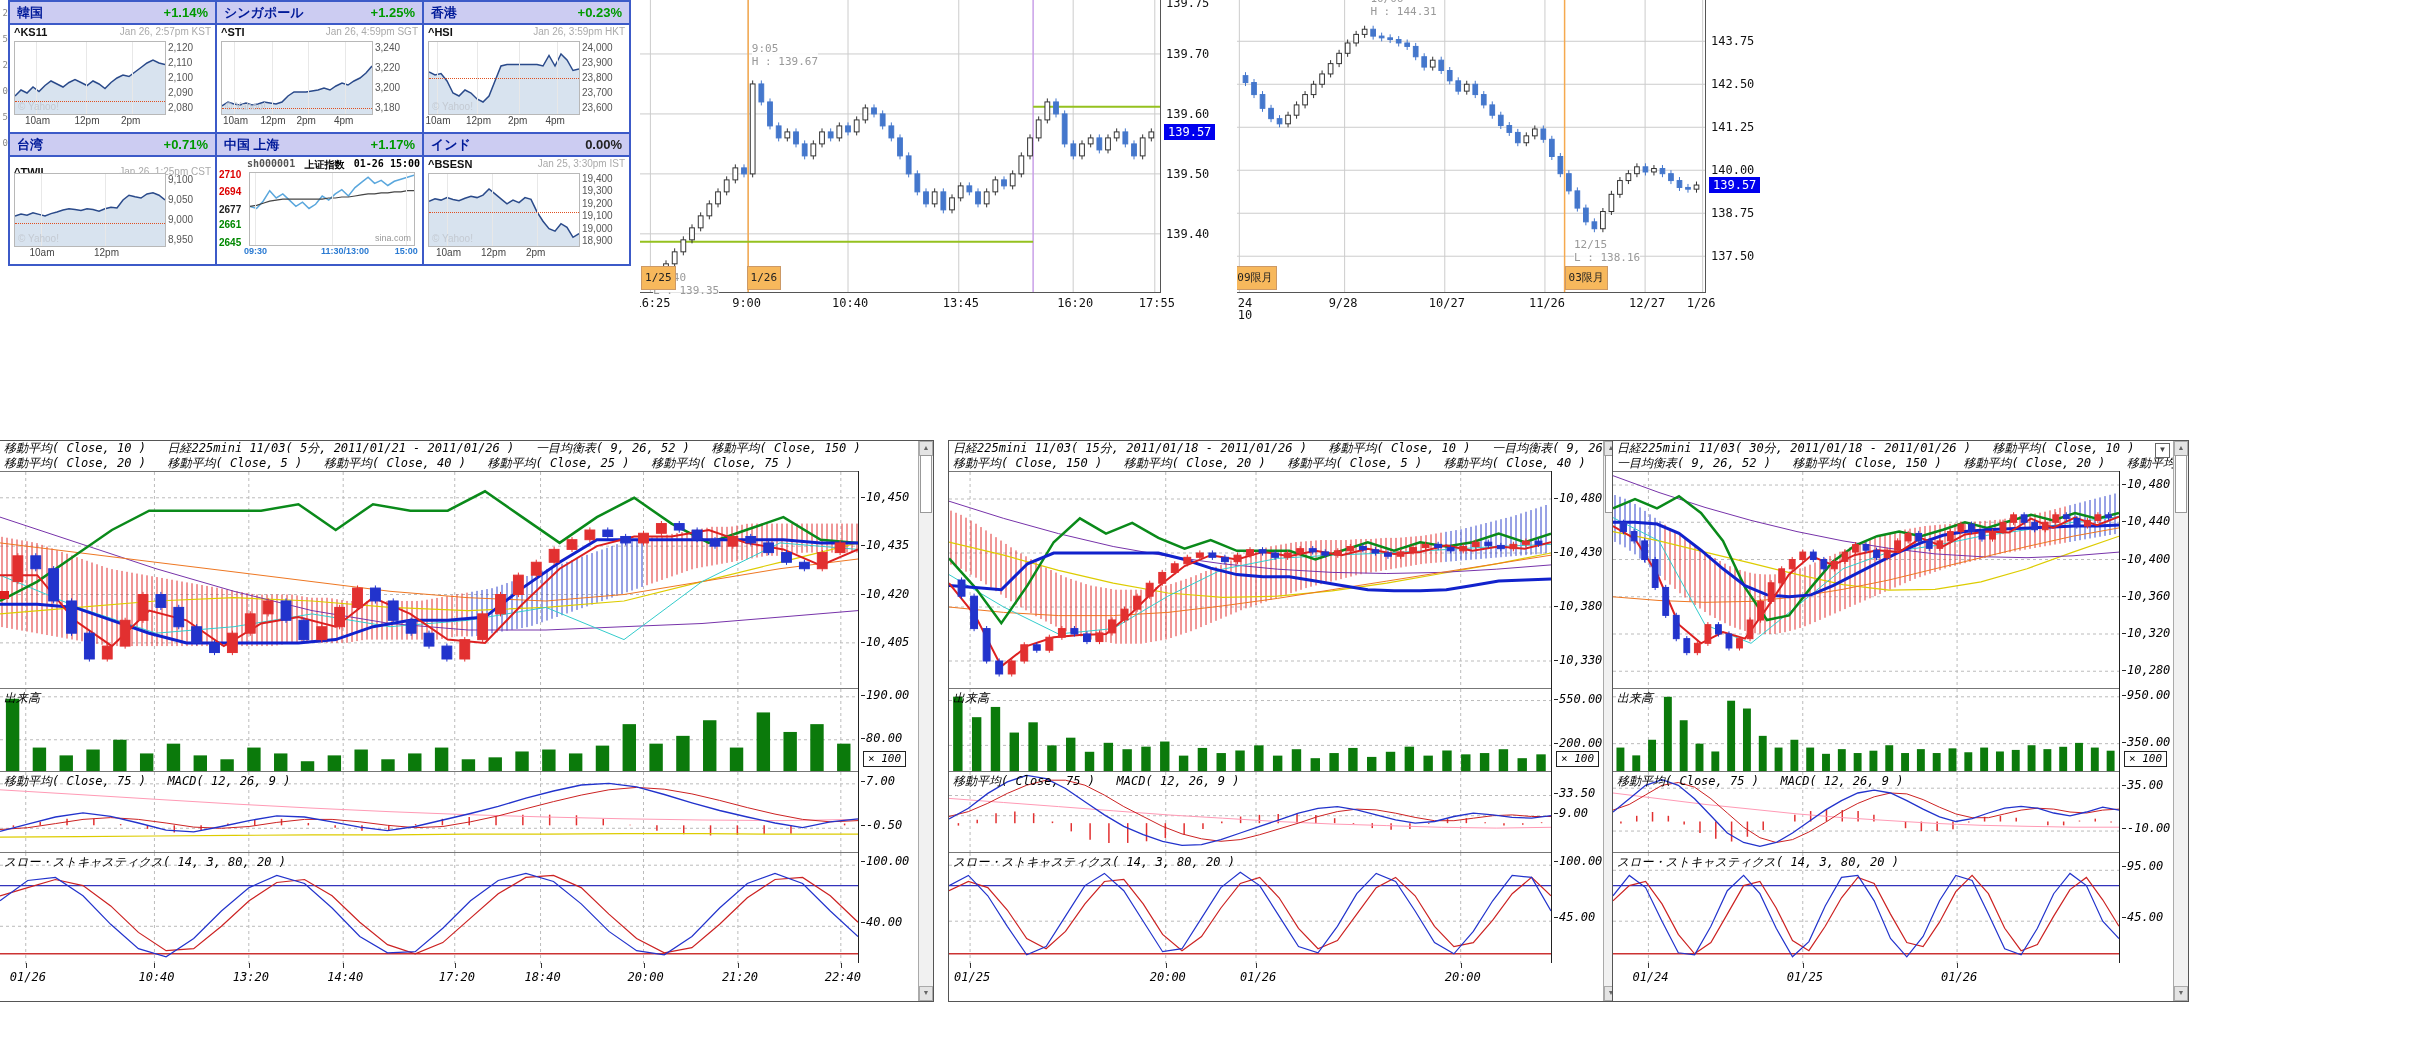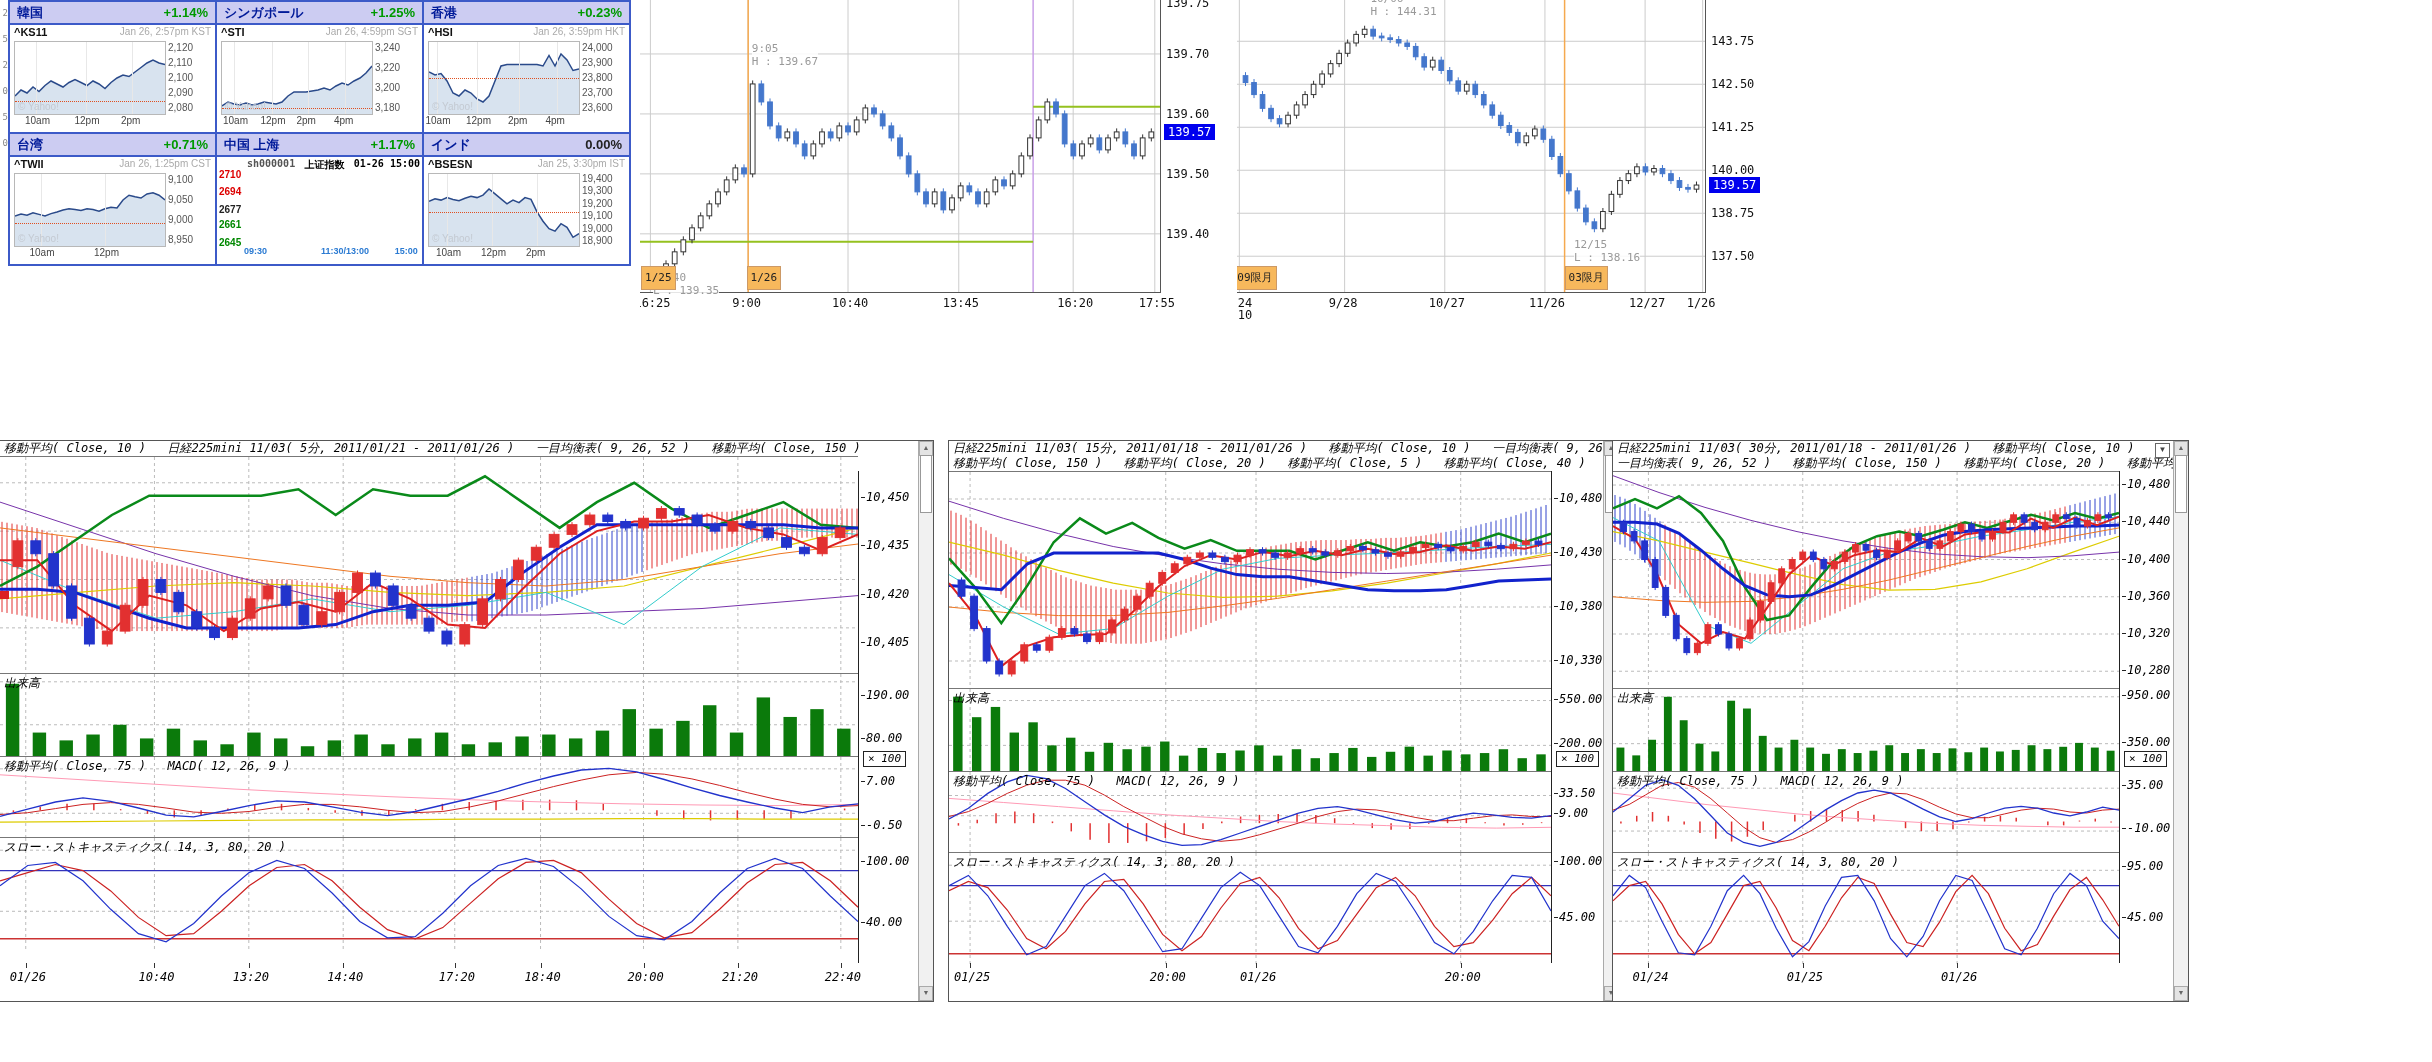--- a/index.html
+++ b/index.html
@@ -157,21 +157,21 @@
           <div class="xlab" style="left: 84px; top: 90px;">2pm</div>
           <div class="xlab" style="left: 121.5px; top: 90px;">4pm</div>
         </div>
       </div>
       <div class="mpanel">
         <div class="mhead">
           <div class="mname">台湾</div>
           <div class="mpct" style="color: rgb(0, 153, 0);">+0.71%</div>
         </div>
         <div style="position: relative; height: 107px;">
-          <div style="position: absolute; left: 4px; top: 1px; right: 4px; display: flex; justify-content: space-between;">
+          <div style="position: absolute; left: 4px; top: 9px; right: 4px; display: flex; justify-content: space-between;">
             <div class="msym">^TWII</div>
             <div class="mts">Jan 26, 1:25pm CST</div>
           </div>
           <div class="plotbox" style="left: 4px; top: 16px; width: 150px; height: 72px;">
             <div class="gridv" style="left: 25.5px;"></div>
             <div class="gridv" style="left: 90px;"></div>
             <svg width="150" height="72" viewBox="0 0 150 72">
               <path d="M0.0 42.0L6.0 40.0L12.0 41.2L18.0 38.8L24.0 40.4L30.0 42.0L36.0 39.6L42.0 38.0L48.0 36.0L54.0 34.8L60.0 35.6L66.0 36.4L72.0 34.8L78.0 35.6L84.0 37.2L90.0 34.8L96.0 33.2L102.0 34.0L108.0 26.0L114.0 21.2L120.0 22.8L126.0 24.0L132.0 20.0L138.0 18.8L144.0 21.2L150.0 26.0L150 72L0 72Z" fill="rgba(190,208,228,0.6)" stroke="none"></path>
               <path d="M0.0 42.0L6.0 40.0L12.0 41.2L18.0 38.8L24.0 40.4L30.0 42.0L36.0 39.6L42.0 38.0L48.0 36.0L54.0 34.8L60.0 35.6L66.0 36.4L72.0 34.8L78.0 35.6L84.0 37.2L90.0 34.8L96.0 33.2L102.0 34.0L108.0 26.0L114.0 21.2L120.0 22.8L126.0 24.0L132.0 20.0L138.0 18.8L144.0 21.2L150.0 26.0" fill="none" stroke="#2a4a8a" stroke-width="1.5"></path>
             </svg>
@@ -189,20 +189,31 @@
       <div class="mpanel">
         <div class="mhead">
           <div class="mname">中国 上海</div>
           <div class="mpct" style="color: rgb(0, 153, 0);">+1.17%</div>
         </div>
         <div style="position: relative; height: 107px;">
           <div class="mono" style="position: absolute; left: 30px; top: 1px; right: 2px; font-size: 10px; font-weight: bold; display: flex; justify-content: space-between;">
             <div style="color: rgb(85, 85, 85);">sh000001</div>
             <div>上证指数</div>
             <div>01-26 15:00</div>
+          </div>
+          <div class="plotbox" style="left: 32px; top: 15px; width: 164px; height: 72px;">
+            <div class="gridv" style="left: 4.92px;"></div>
+            <div class="gridv" style="left: 82px;"></div>
+            <div class="gridv" style="left: 155.8px;"></div>
+            <svg width="164" height="72" viewBox="0 0 164 72">
+              <path d="M0.0 33.4L6.6 35.5L13.1 28.2L19.7 17.7L26.2 25.0L32.8 20.9L39.4 27.1L45.9 33.4L52.5 29.2L59.0 35.5L65.6 31.3L72.2 23.0L78.7 27.1L85.3 20.9L91.8 16.7L98.4 23.0L105.0 14.6L111.5 9.4L118.1 4.2L124.6 10.4L131.2 7.3L137.8 12.5L144.3 8.3L150.9 6.3L157.4 4.2L164.0 2.1L164 72L0 72Z" fill="none" stroke="none"></path>
+              <path d="M0.0 33.4L6.6 35.5L13.1 28.2L19.7 17.7L26.2 25.0L32.8 20.9L39.4 27.1L45.9 33.4L52.5 29.2L59.0 35.5L65.6 31.3L72.2 23.0L78.7 27.1L85.3 20.9L91.8 16.7L98.4 23.0L105.0 14.6L111.5 9.4L118.1 4.2L124.6 10.4L131.2 7.3L137.8 12.5L144.3 8.3L150.9 6.3L157.4 4.2L164.0 2.1" fill="none" stroke="#5aa7dd" stroke-width="1.5"></path>
+              <path d="M0.0 33.4L6.6 32.3L13.1 30.3L19.7 28.2L26.2 27.1L32.8 26.1L39.4 26.1L45.9 26.1L52.5 26.1L59.0 26.1L65.6 26.1L72.2 26.1L78.7 25.0L85.3 25.0L91.8 24.0L98.4 24.0L105.0 23.0L111.5 21.9L118.1 20.9L124.6 20.9L131.2 19.8L137.8 19.8L144.3 18.8L150.9 18.8L157.4 17.7L164.0 17.7" fill="none" stroke="#444" stroke-width="1.2"></path>
+            </svg>
+            <div class="wmark" style="right: 3px; bottom: 2px; color: rgb(153, 153, 153); font-size: 9px;">sina.com</div>
           </div>
           <div class="ylab" style="top: 12.087px; left: 2px; color: rgb(221, 0, 0); font-weight: bold;">2710</div>
           <div class="ylab" style="top: 28.7826px; left: 2px; color: rgb(221, 0, 0); font-weight: bold;">2694</div>
           <div class="ylab" style="top: 46.5217px; left: 2px; color: rgb(34, 34, 34); font-weight: bold;">2677</div>
           <div class="ylab" style="top: 62px; left: 2px; color: rgb(0, 136, 0); font-weight: bold;">2661</div>
           <div class="ylab" style="top: 79.913px; left: 2px; color: rgb(0, 136, 0); font-weight: bold;">2645</div>
           <div class="xlab" style="left: 26.92px; top: 89px; color: rgb(42, 122, 210); font-weight: bold; font-size: 9px;">09:30</div>
           <div class="xlab" style="left: 104px; top: 89px; color: rgb(42, 122, 210); font-weight: bold; font-size: 9px;">11:30/13:00</div>
           <div class="xlab" style="left: 177.8px; top: 89px; color: rgb(42, 122, 210); font-weight: bold; font-size: 9px;">15:00</div>
         </div>
@@ -538,20 +549,21 @@
       <div class="tick mono" style="left: -13.66px; top: 296px;">8/24</div>
       <div class="tick mono" style="left: -13.66px; top: 308px;">2010</div>
       <div class="tick mono" style="left: 91.64px; top: 296px;">9/28</div>
       <div class="tick mono" style="left: 191.792px; top: 296px;">10/27</div>
       <div class="tick mono" style="left: 291.944px; top: 296px;">11/26</div>
       <div class="tick mono" style="left: 392.096px; top: 296px;">12/27</div>
       <div class="tick mono" style="left: 449.66px; top: 296px;">1/26</div>
     </div>
   <div id="tech0" class="techwin" style="left: 0px; top: 440px; border-left: none; width: 933px; height: 560px;">
       <div class="thead mono">移動平均( Close, 10 )   日経225mini 11/03( 5分, 2011/01/21 - 2011/01/26 )   一目均衡表( 9, 26, 52 )   移動平均( Close, 150 )</div>
+      <div class="thead mono">移動平均( Close, 20 )   移動平均( Close, 5 )   移動平均( Close, 40 )   移動平均( Close, 25 )   移動平均( Close, 75 )</div>
       <div class="pane" style="width: 858px; height: 216px;">
         <svg width="858" height="216" viewBox="0 0 858 216">
           <line x1="25.74" y1="0" x2="25.74" y2="216" stroke="#bbbbbb" stroke-width="1" stroke-dasharray="3,3"></line>
           <line x1="154.44" y1="0" x2="154.44" y2="216" stroke="#bbbbbb" stroke-width="1" stroke-dasharray="3,3"></line>
           <line x1="248.82" y1="0" x2="248.82" y2="216" stroke="#bbbbbb" stroke-width="1" stroke-dasharray="3,3"></line>
           <line x1="343.20000000000005" y1="0" x2="343.20000000000005" y2="216" stroke="#bbbbbb" stroke-width="1" stroke-dasharray="3,3"></line>
           <line x1="454.74" y1="0" x2="454.74" y2="216" stroke="#bbbbbb" stroke-width="1" stroke-dasharray="3,3"></line>
           <line x1="540.54" y1="0" x2="540.54" y2="216" stroke="#bbbbbb" stroke-width="1" stroke-dasharray="3,3"></line>
           <line x1="643.5" y1="0" x2="643.5" y2="216" stroke="#bbbbbb" stroke-width="1" stroke-dasharray="3,3"></line>
           <line x1="737.88" y1="0" x2="737.88" y2="216" stroke="#bbbbbb" stroke-width="1" stroke-dasharray="3,3"></line>

